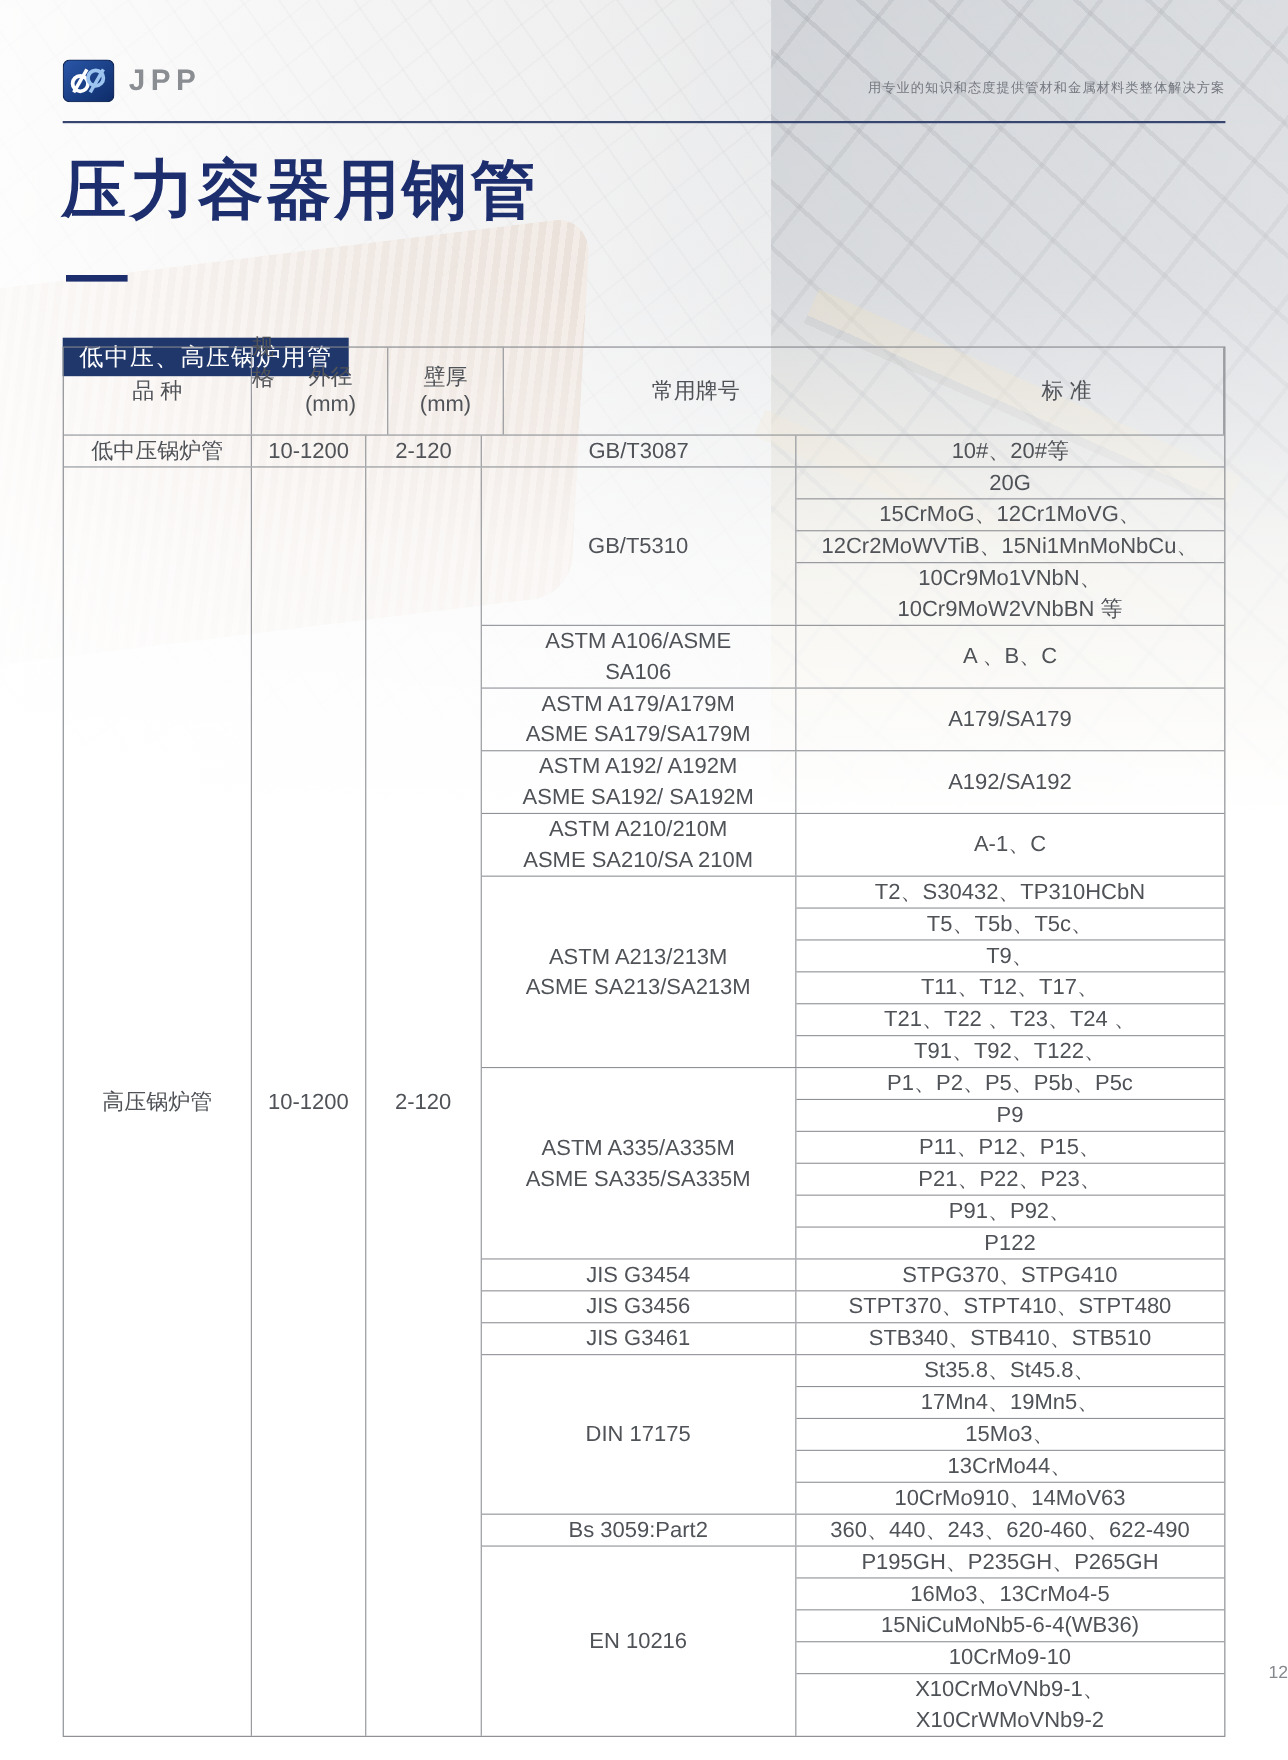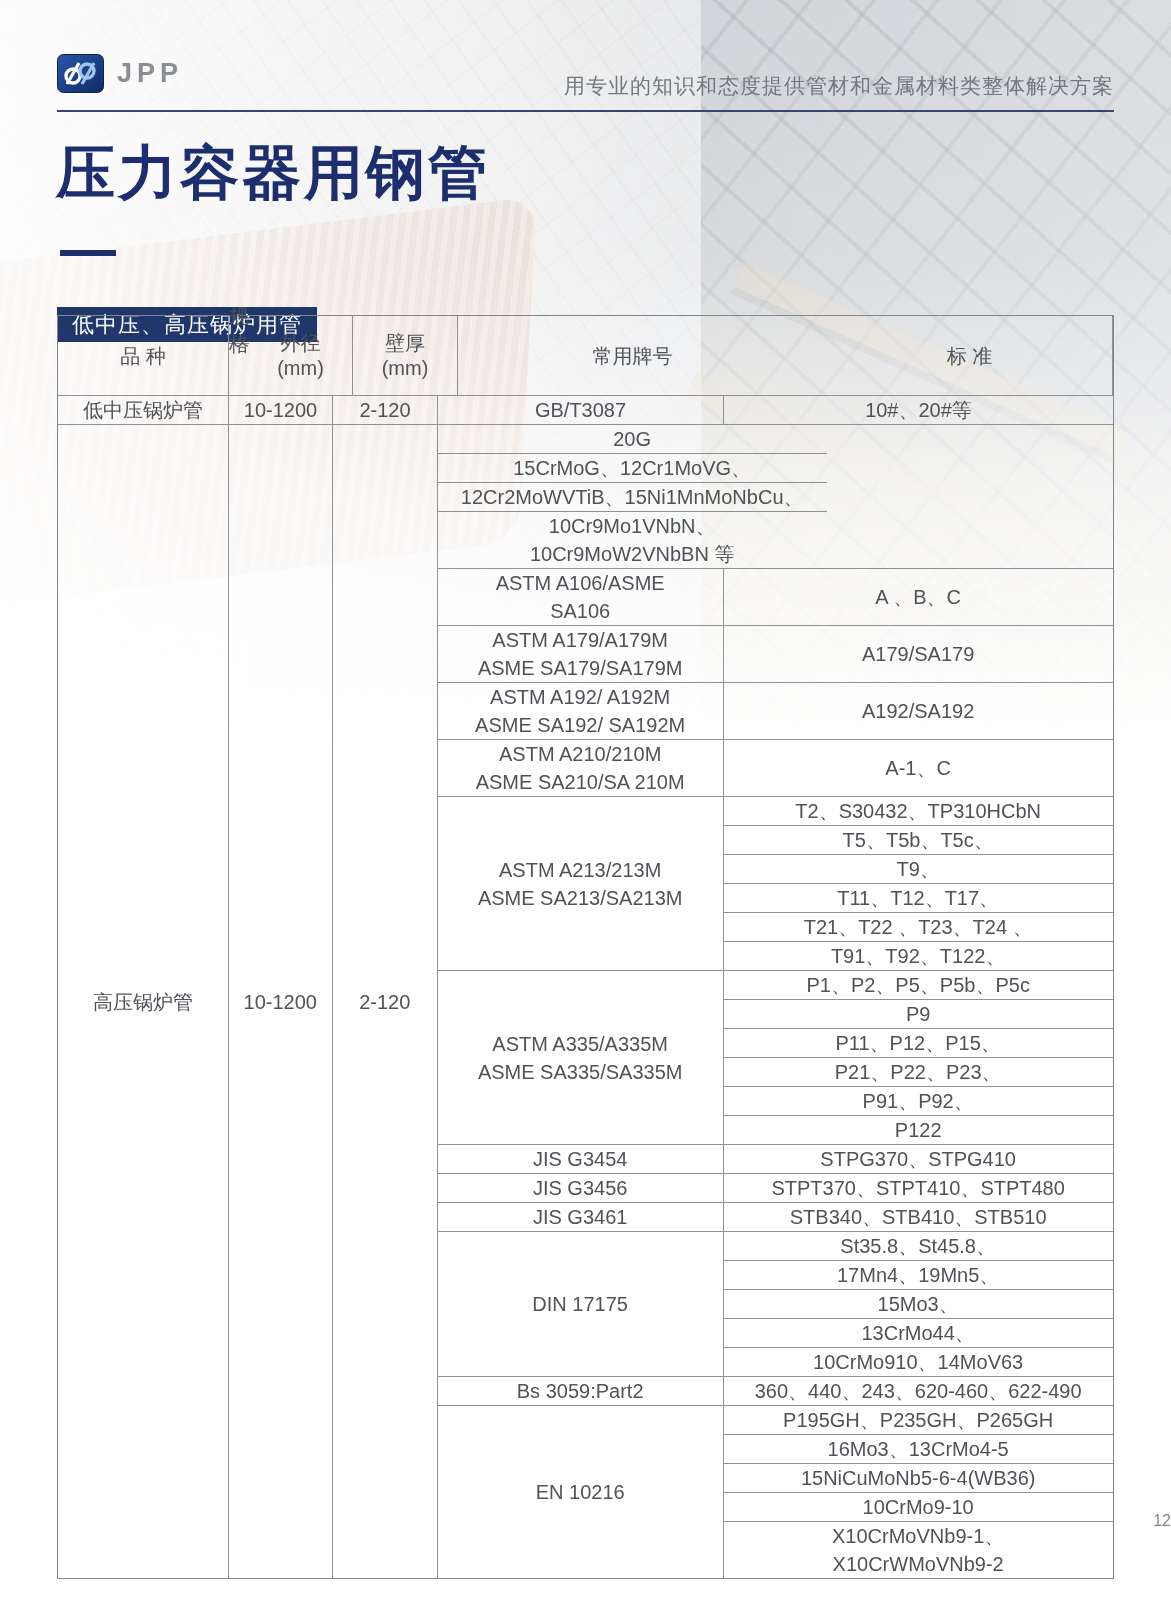--- a/index.html
+++ b/index.html
@@ -38,21 +38,21 @@
     opacity:.7;}
   .bg-veil{position:absolute;inset:0;
     background:
       linear-gradient(90deg, rgba(255,255,255,0.82) 0%, rgba(255,255,255,0.40) 26%, rgba(255,255,255,0.12) 58%, rgba(255,255,255,0.30) 100%),
       linear-gradient(180deg, rgba(255,255,255,0.30) 0%, rgba(255,255,255,0.46) 30%, rgba(255,255,255,0.82) 58%, #ffffff 86%);}
 
   
   .brand{position:absolute;left:57px;top:54px;display:flex;align-items:center;gap:13px;}
   .logo-mark{width:47px;height:39px;display:block;}
   .logo-text{font-size:27px;font-weight:bold;color:#8a8e93;letter-spacing:5px;}
-  .slogan{position:absolute;right:57px;top:72px;font-size:21px;color:#73777f;letter-spacing:1px;}
+  .slogan{position:absolute;right:57px;top:72px;font-size:12px;color:#73777f;letter-spacing:1px;}
   .header-rule{position:absolute;left:57px;width:1057px;top:110px;height:2px;background:#36466f;}
 
   .page-title{position:absolute;left:56px;top:134px;font-size:59px;font-weight:800;color:var(--navy);letter-spacing:3px;}
   .title-dash{position:absolute;left:60px;top:250px;width:56px;height:6px;background:var(--navy);}
   .section-badge{position:absolute;left:57px;top:263px;height:35px;display:inline-flex;align-items:center;
     padding:0 15px;background:var(--badge);color:#ffffff;font-size:22px;font-weight:normal;letter-spacing:1px;margin-top:44px;}
 
   
   .tbl{position:absolute;left:57px;top:315px;width:1057px;border:1px solid #83868b;font-size:20px;line-height:28px;}
   .row{display:flex;align-items:stretch;}
@@ -142,20 +142,21 @@
     </div>
 
     <div class="row mega">
       <div class="cell c-variety">高压锅炉管</div>
       <div class="cell c-od">10-1200</div>
       <div class="cell c-wt">2-120</div>
 
       <div class="groups-col">
 
         <div class="group">
+          <div class="cell c-std">GB/T5310</div>
           <div class="grades">
             <div class="gcell">20G</div>
             <div class="gcell">15CrMoG、12Cr1MoVG、</div>
             <div class="gcell">12Cr2MoWVTiB、15Ni1MnMoNbCu、</div>
             <div class="gcell">10Cr9Mo1VNbN、
 10Cr9MoW2VNbBN 等</div>
           </div>
         </div>
 
         <div class="group">

